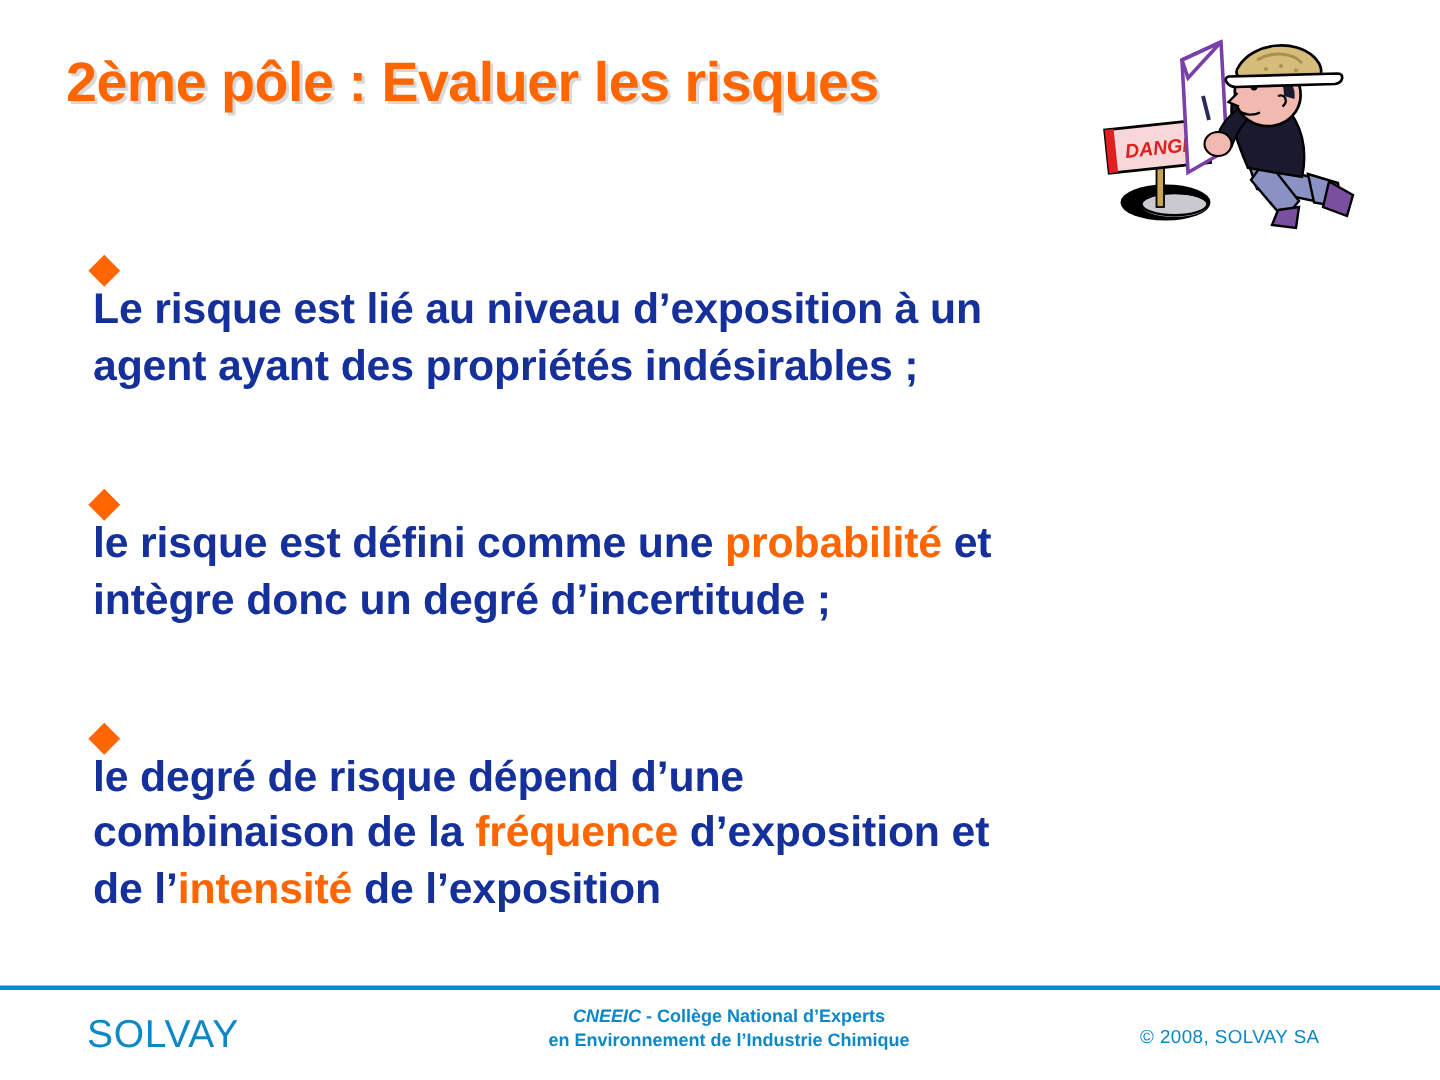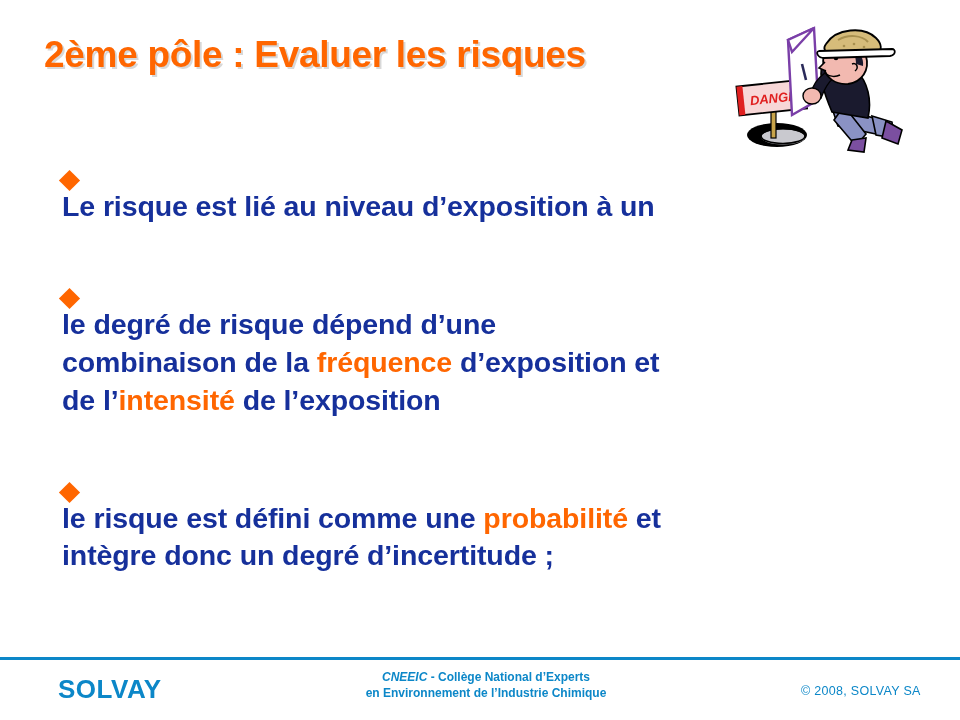--- a/index.html
+++ b/index.html
@@ -95,21 +95,21 @@
     left: 0;
     top: 660px;
     width: 960px;
     height: 60px;
   }
   .brand {
     position: absolute;
     left: 58px;
     top: 14px;
     font-size: 26px;
-    font-weight: bold;
+    font-weight: normal;
     color: #0c87c8;
     letter-spacing: 0.5px;
   }
   .org {
     position: absolute;
     left: 236px;
     top: 9px;
     width: 500px;
     text-align: center;
     font-size: 12px;
@@ -119,21 +119,20 @@
   }
   .org .acr { font-style: italic; }
   .copyright {
     position: absolute;
     left: 760px;
     top: 24px;
     font-size: 12.5px;
     color: #0c87c8;
     letter-spacing: 0.3px;
     white-space: nowrap;
-    margin-left: 41px;
   }
 </style>
 </head>
 <body>
 
 <div class="slide">
 
   <div class="title">2ème pôle : Evaluer les risques</div>
 
   <div class="cartoon">
@@ -204,40 +203,41 @@
       </g>
     </svg>
   </div>
 
   <div class="bullets">
 
     <div class="bullet-row">
       <div class="diamond"></div>
       <div class="bullet-text">
         <span>Le risque est lié au niveau d’exposition à un</span><br>
+        <span>agent ayant des propriétés indésirables ;</span>
+      </div>
+    </div>
+
+    <div class="bullet-row">
+      <div class="diamond"></div>
+      <div class="bullet-text">
+        <span>le risque est défini comme une </span><span class="hl">probabilité</span><span> et</span><br>
+        <span>intègre donc un degré d’incertitude ;</span>
       </div>
     </div>
 
     <div class="bullet-row">
       <div class="diamond"></div>
       <div class="bullet-text">
         <span>le degré de risque dépend d’une</span><br>
         <span>combinaison  de la </span><span class="hl">fréquence</span><span>  d’exposition et</span><br>
         <span>de l’</span><span class="hl">intensité</span><span> de l’exposition</span>
       </div>
     </div>
 
-    <div class="bullet-row">
-      <div class="diamond"></div>
-      <div class="bullet-text">
-        <span>le risque est défini comme une </span><span class="hl">probabilité</span><span> et</span><br>
-        <span>intègre donc un degré d’incertitude ;</span>
-      </div>
-    </div>
-
   </div>
 
   <div class="footer-rule"></div>
 
   <div class="footer">
     <div class="brand">SOLVAY</div>
     <div class="org">
       <span class="acr">CNEEIC</span><span> - Collège National d’Experts</span><br>
       <span>en Environnement de l’Industrie Chimique</span>
     </div>

